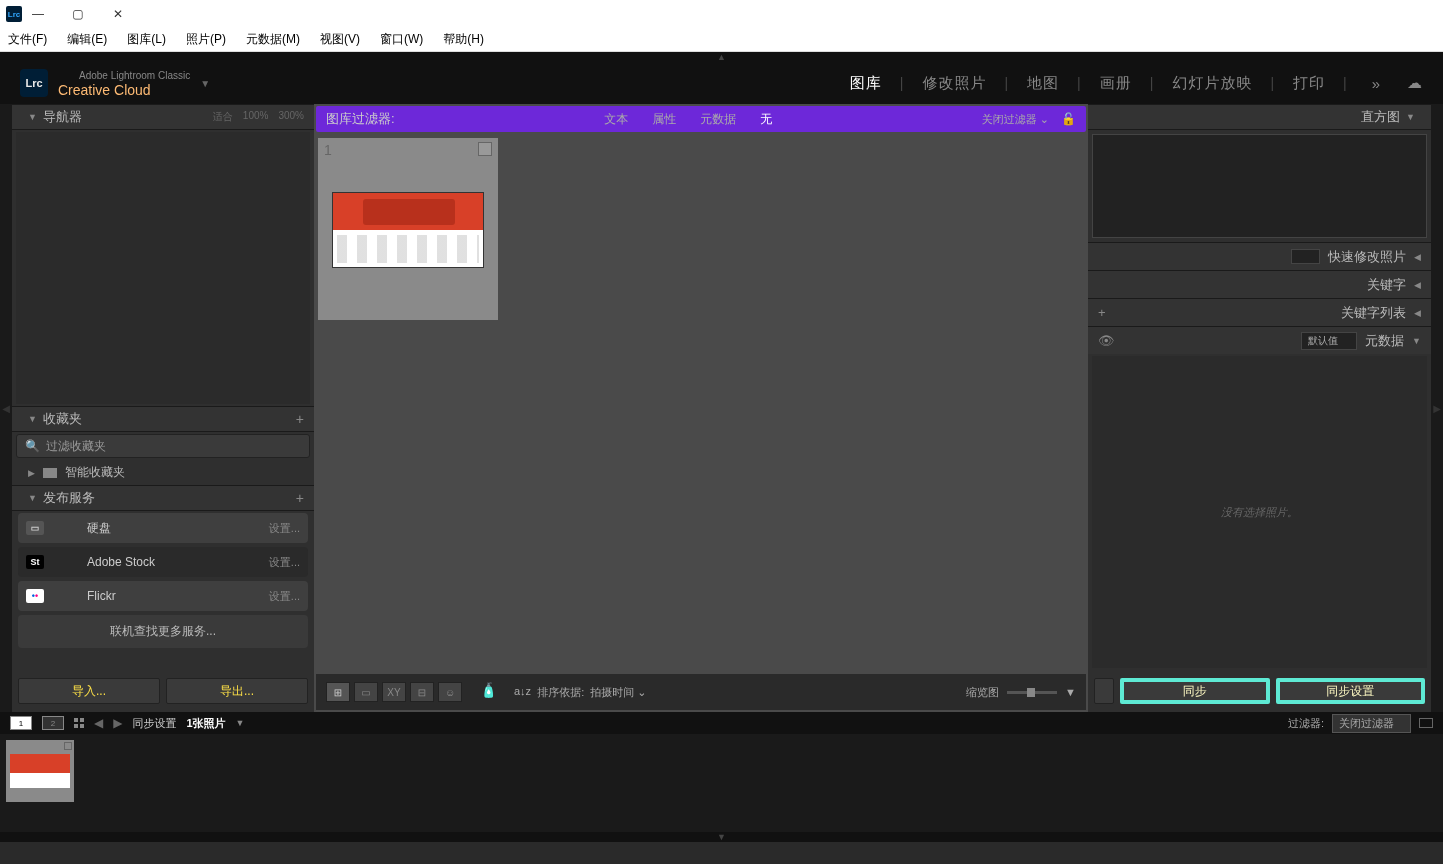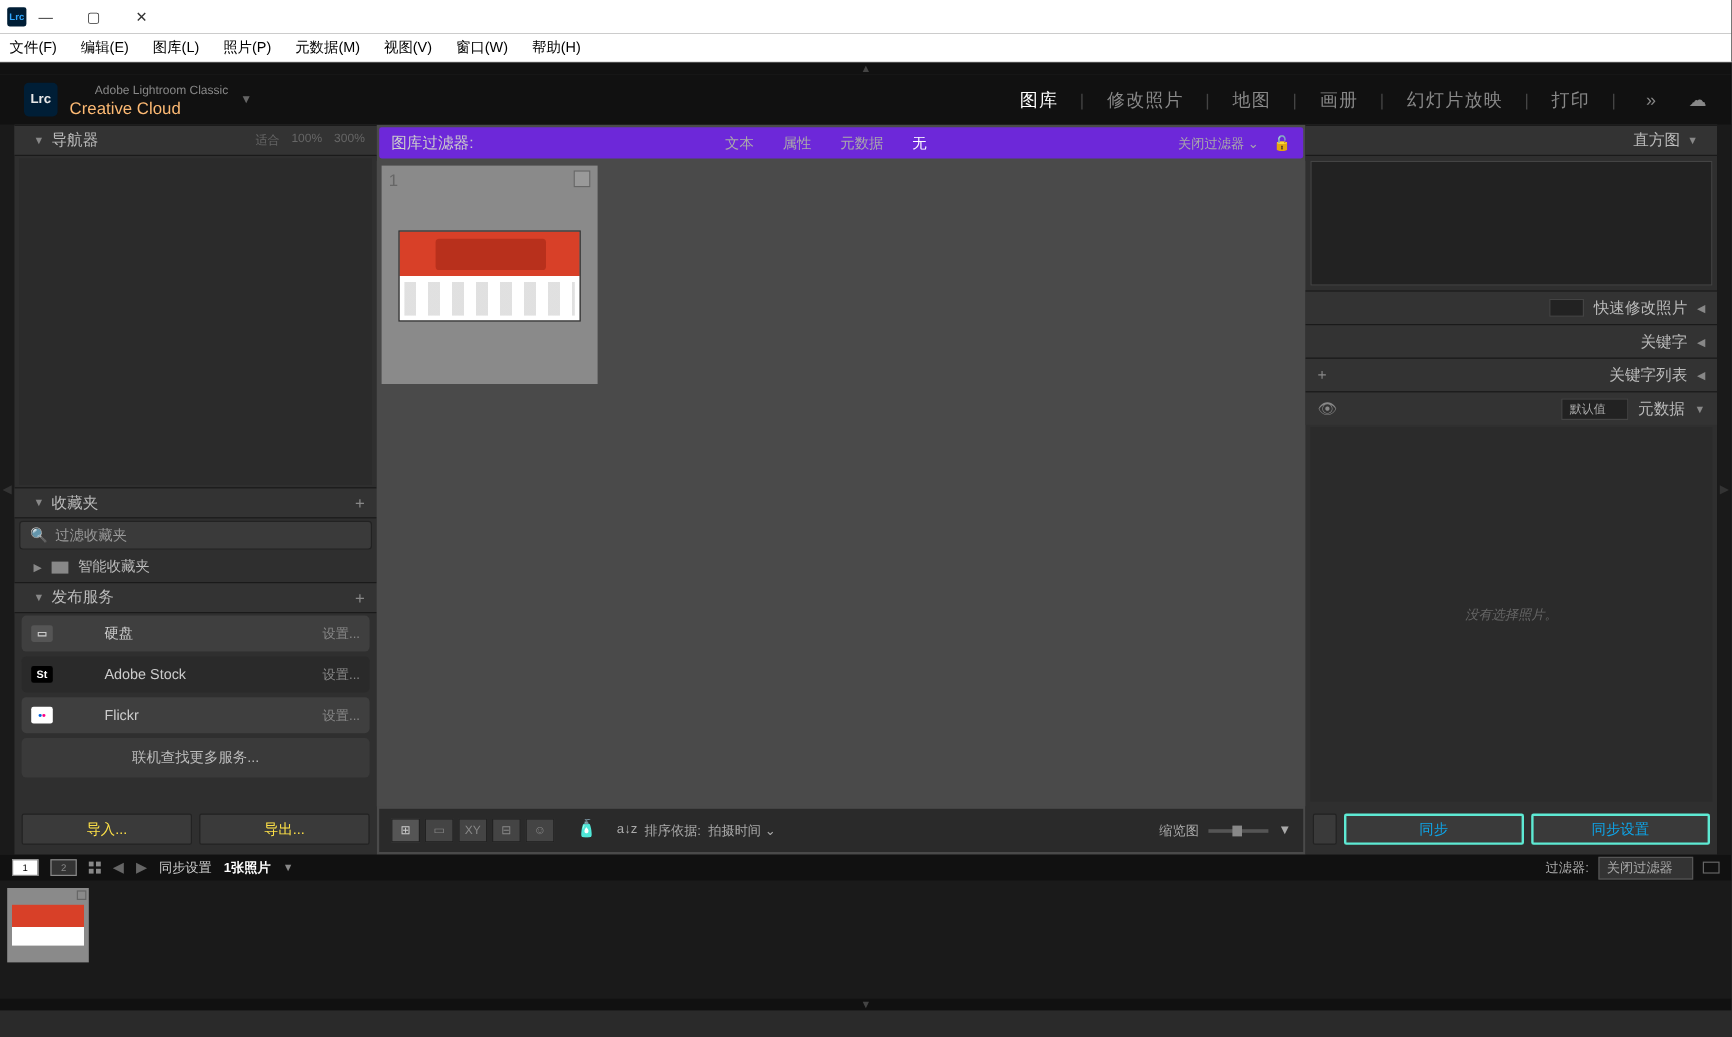--- a/index.html
+++ b/index.html
@@ -65,21 +65,21 @@
 .bottom-buttons { display: flex; gap: 6px; padding: 8px 6px; margin-top: auto; }
 .btm-btn { flex: 1; height: 26px; background: #3a3a3a; border: 1px solid #222; display: flex; align-items: center; justify-content: center; color: #fde047; border-radius: 2px; }
 
 
 .histogram-body { height: 104px; background: #222; margin: 4px; border: 1px solid #444; }
 .right-section { height: 28px; background: #333; display: flex; align-items: center; justify-content: flex-end; padding: 0 10px; gap: 8px; border-top: 1px solid #1a1a1a; color: #bbb; font-size: 13px; }
 .right-section .tri-right { font-size: 9px; color: #888; }
 .mini-select { background: #222; border: 1px solid #444; padding: 1px 18px 1px 6px; font-size: 10px; color: #aaa; position: relative; }
 .meta-body { flex: 1; background: #2b2b2b; margin: 2px 4px; display: flex; align-items: center; justify-content: center; color: #666; font-style: italic; font-size: 11px; }
 .sync-row { display: flex; gap: 6px; padding: 8px 6px; }
-.sync-btn { flex: 1; height: 26px; background: #3a3a3a; border: 2px solid #5eead4; display: flex; align-items: center; justify-content: center; color: #0ea5e9; border-radius: 2px; font-family: Liberation Serif, serif; }
+.sync-btn { flex: 1; height: 26px; background: #3a3a3a; border: 4px solid #5eead4; display: flex; align-items: center; justify-content: center; color: #fef9c3; border-radius: 2px; font-family: Liberation Serif, serif; }
 .sync-toggle { width: 20px; background: #3a3a3a; border: 1px solid #222; border-radius: 2px; }
 
 
 .filter-bar { height: 26px; background: #6d28d9; display: flex; align-items: center; padding: 0 10px; gap: 4px; margin: 2px; border-radius: 2px; }
 .filter-bar .label { color: #ccc; font-size: 13px; margin-right: auto; }
 .filter-tab { color: #aaa; padding: 0 10px; font-size: 12px; }
 .filter-tab.active { color: #fff; }
 .filter-off { margin-left: auto; color: #aaa; font-size: 11px; }
 .lock-icon { color: #aaa; margin-left: 8px; font-size: 12px; }
 

